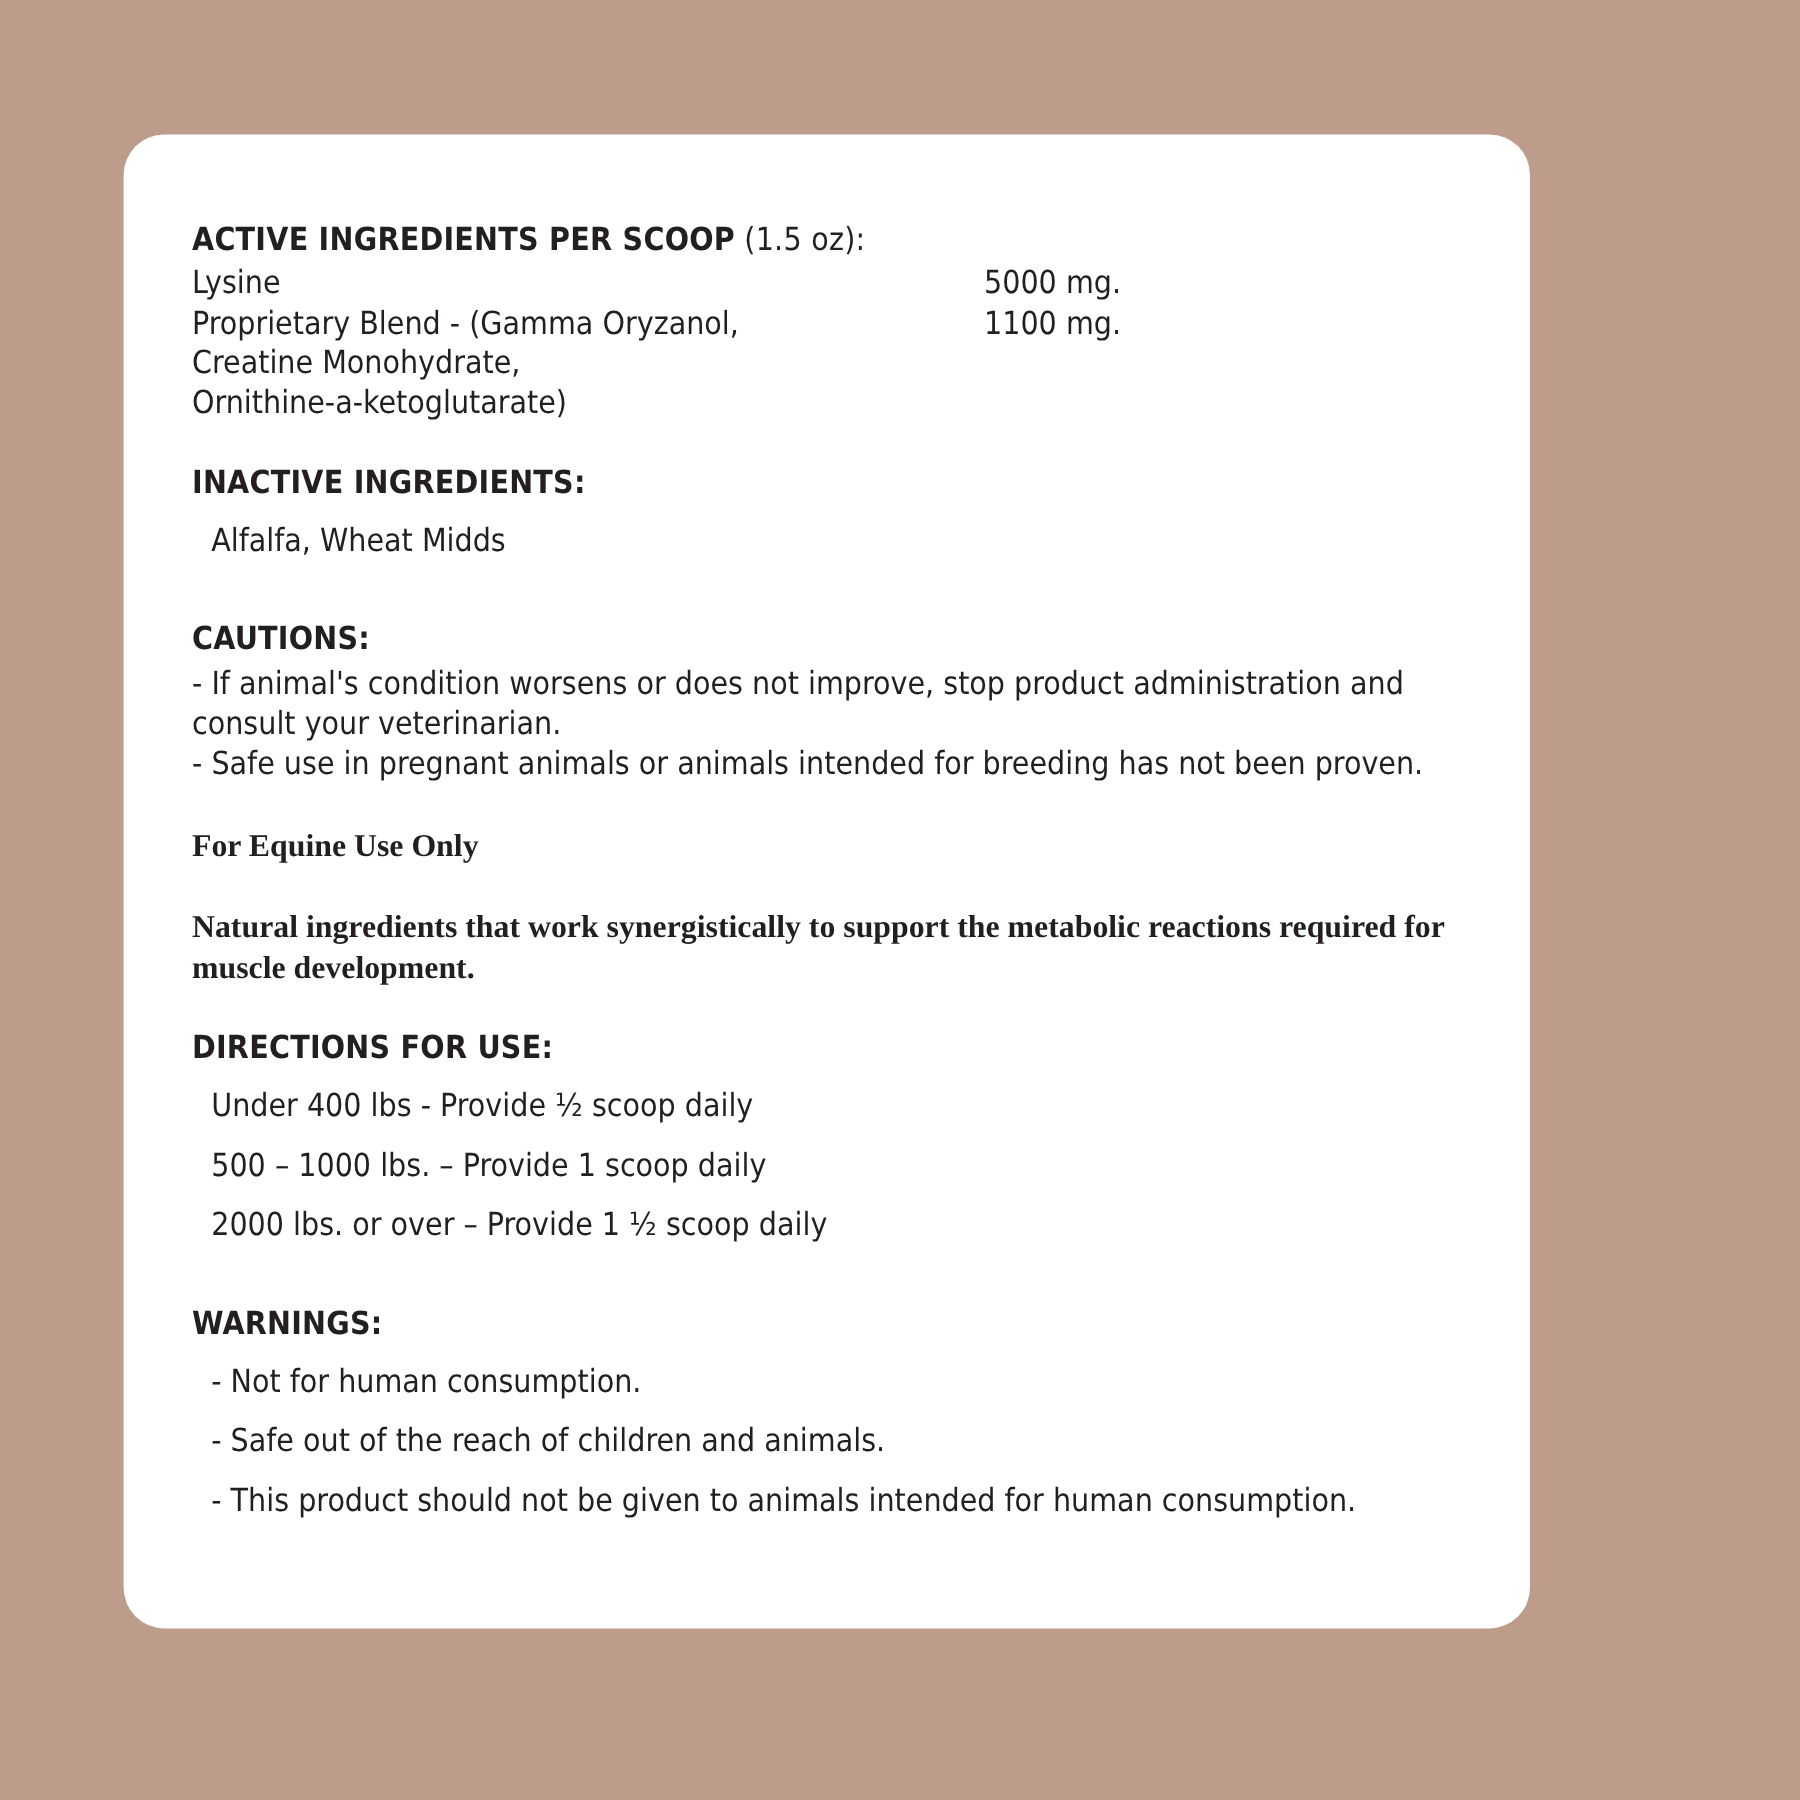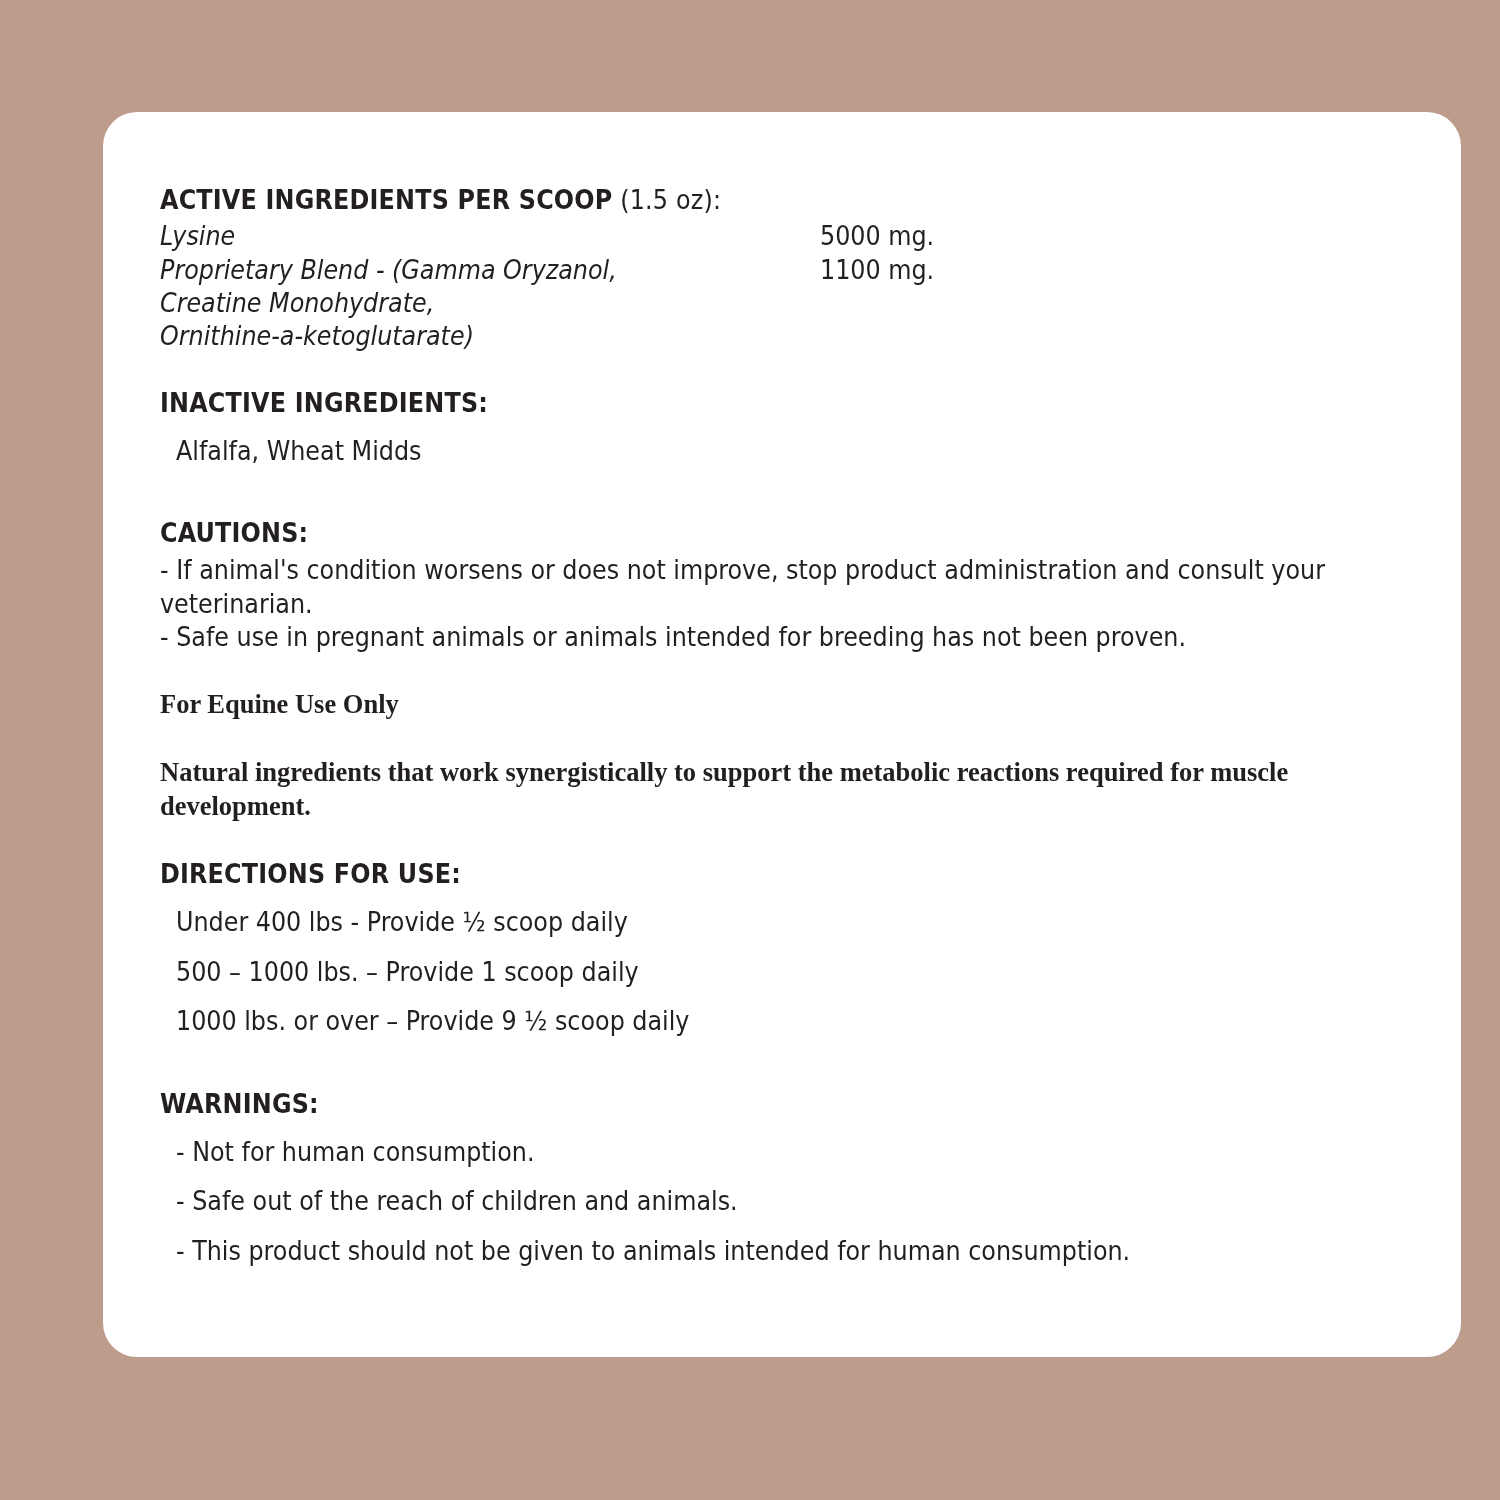--- a/index.html
+++ b/index.html
@@ -10,21 +10,21 @@
     width: 1500px;
     height: 1500px;
     background: #bd9c8c;
     font-family: "DejaVu Sans Condensed", "Liberation Sans Narrow", "Liberation Sans", sans-serif;
     overflow: hidden;
   }
   .label-card {
     position: absolute;
     left: 103px;
     top: 112px;
-    width: 1358px;
+    width: 1172px;
     height: 1245px;
     background: #ffffff;
     border-radius: 34px;
     box-sizing: border-box;
     padding: 72px 60px 40px 57px;
   }
   .content {
     color: #231f20;
   }
   .sec-head {
@@ -62,21 +62,21 @@
     width: 100%;
     max-width: 880px;
   }
   .ing-table td {
     font-size: 26.5px;
     line-height: 1.26;
     padding: 0;
     vertical-align: top;
     color: #231f20;
   }
-  .ing-name { width: 660px; font-style: italic; }
+  .ing-name { width: 660px; }
   .ing-amt { width: 220px; white-space: nowrap; }
 </style>
 </head>
 <body>
 
 <div class="label-card">
   <div class="content">
 
     <div class="sec-head"><span>ACTIVE INGREDIENTS PER SCOOP</span><span class="light"> (1.5 oz):</span></div>
 
@@ -118,21 +118,21 @@
 
     <div class="gap-md"></div>
 
     <p class="bold-block">Natural ingredients that work synergistically to support the metabolic reactions required for muscle development.</p>
 
     <div class="gap-md"></div>
 
     <div class="sec-head">DIRECTIONS FOR USE:</div>
     <p class="body-line">Under 400 lbs -  Provide ½ scoop daily</p>
     <p class="body-line">500 – 1000 lbs. – Provide 1 scoop daily</p>
-    <p class="body-line">1000 lbs. or over – Provide 9 ½ scoop daily</p>
+    <p class="body-line">2000 lbs. or over – Provide 1 ½ scoop daily</p>
 
     <div class="gap-md"></div>
 
     <div class="sec-head">WARNINGS:</div>
     <p class="body-line">- Not for human consumption.</p>
     <p class="body-line">- Safe out of the reach of children and animals.</p>
     <p class="body-line">- This product should not be given to animals intended for human consumption.</p>
 
   </div>
 </div>

